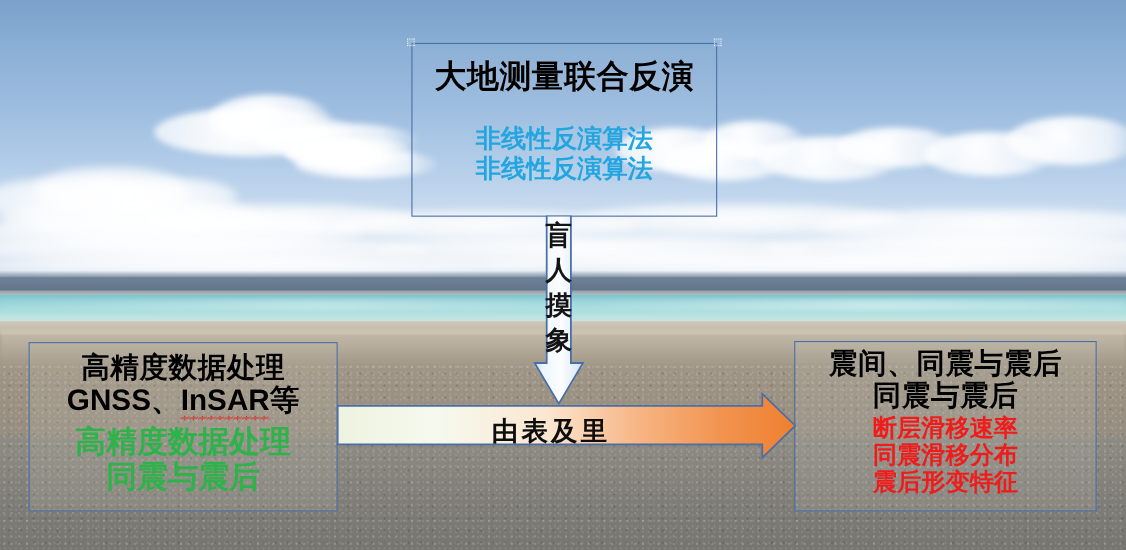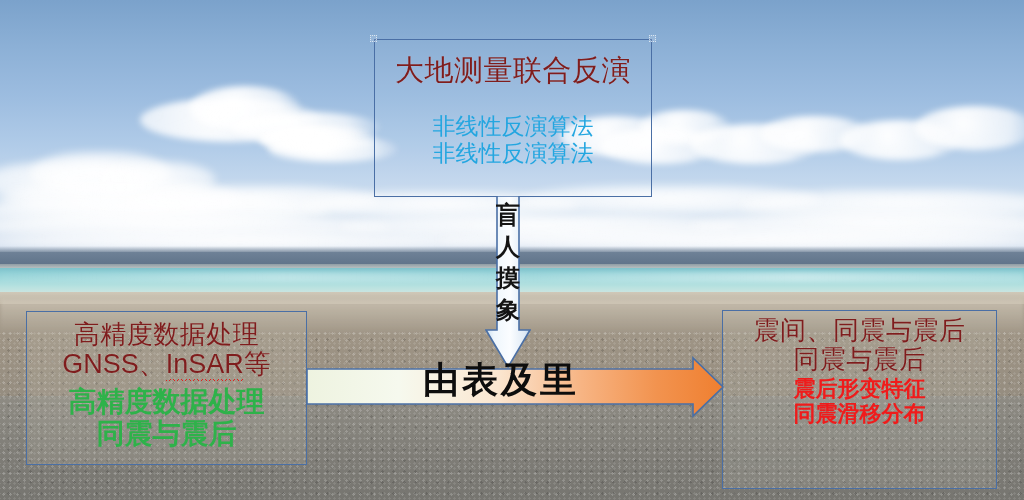--- a/index.html
+++ b/index.html
@@ -107,26 +107,26 @@
 
   
   .box {
     position: absolute;
     border: 1.6px solid #4a6fa5;
     text-align: center;
     line-height: 1.12;
   }
 
   .t-black {
-    color: #7f1d1d;
-    font-weight: normal;
+    color: #000000;
+    font-weight: bold;
     letter-spacing: 0.5px;
     text-shadow: 0 0 1px rgba(255,255,255,0.35);
   }
-  .t-cyan  { color: #23a6e0; font-weight: normal; }
+  .t-cyan  { color: #23a6e0; font-weight: bold; }
   .t-green { color: #2eb24a; font-weight: bold; }
   .t-red   { color: #f01b1b; font-weight: bold; }
 
   
   #box-top {
     left: 374px; top: 39px; width: 278px; height: 158px;
     background: rgba(255,255,255,0.02);
   }
   #box-top .title { font-size: 29px; margin-top: 14px; }
   #box-top .sub { font-size: 23px; margin-top: 28px; }
@@ -153,21 +153,21 @@
     height: 4px;
     background-image:
       radial-gradient(circle at 2px 4px, transparent 1.6px, #e02020 1.7px, #e02020 2.4px, transparent 2.5px),
       radial-gradient(circle at 6px 0px, transparent 1.6px, #e02020 1.7px, #e02020 2.4px, transparent 2.5px);
     background-size: 8px 4px;
     background-repeat: repeat-x;
   }
 
   
   #box-right {
-    left: 722px; top: 310px; width: 275px; height: 179px;
+    left: 722px; top: 310px; width: 275px; height: 155px;
     background: rgba(200,196,188,0.16);
   }
   #box-right .title { font-size: 26px; margin-top: 5px; }
   #box-right .sub { font-size: 22px; margin-top: 3px; }
 
   
   #arrow-down {
     position: absolute;
     left: 485px; top: 196px;
     width: 46px; height: 172px;
@@ -187,23 +187,23 @@
 
   
   #arrow-right {
     position: absolute;
     left: 306px; top: 356px;
     width: 418px; height: 62px;
   }
   #arrow-right svg { display: block; }
   #arrow-right .label {
     position: absolute;
-    left: 0; top: 0; width: 390px;
+    left: 0; top: 20px; width: 390px;
     text-align: center;
-    font-size: 36px;
+    font-size: 24px;
     font-weight: bold;
     color: #0d0d0d;
     letter-spacing: 3px;
     font-family: "Liberation Serif", "DejaVu Serif", serif;
   }
 
   
   .handle {
     position: absolute;
     width: 7px; height: 7px;
@@ -320,18 +320,19 @@
       <div>同震与震后</div>
     </div>
   </div>
 
   <div class="box" id="box-right">
     <div class="title t-black">
       <div>震间、同震与震后</div>
       <div>同震与震后</div>
     </div>
     <div class="sub t-red">
+      <div>断层滑移速率</div>
+      <div>同震滑移分布</div>
       <div>震后形变特征</div>
-      <div>同震滑移分布</div>
     </div>
   </div>
 
 </div>
 
 </body></html>

